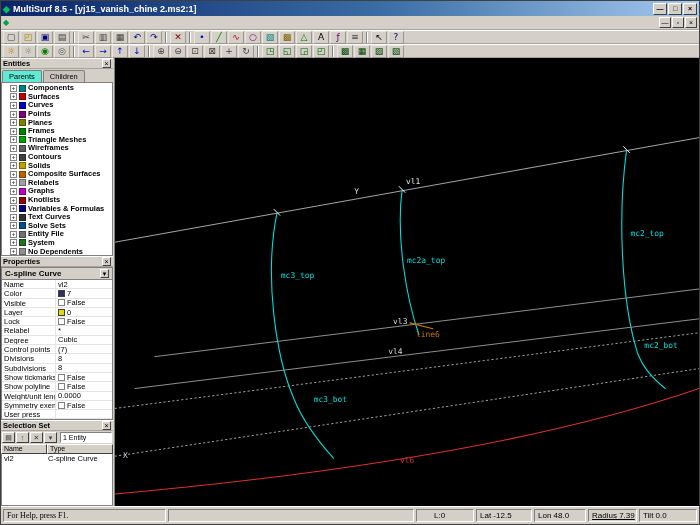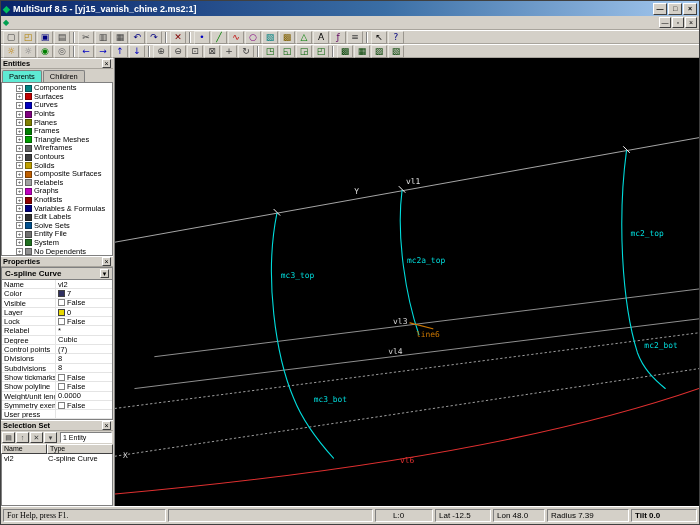--- a/index.html
+++ b/index.html
@@ -33,21 +33,21 @@
   .splitter { width:2px; flex:0 0 auto; background:#d4d0c8; border-right:1px solid #808080; }
 
   .panel-header { height:11px; flex:0 0 auto; display:flex; align-items:center; font-size:7.5px; font-weight:bold; padding:0 2px; background:#d4d0c8; border-top:1px solid #fff; border-bottom:1px solid #a8a49c; }
   .closex { margin-left:auto; width:9px; height:9px; font-size:7px; line-height:7px; text-align:center; border:1px solid; border-color:#fff #404040 #404040 #fff; background:#d4d0c8; font-weight:normal; }
 
   
   .tabs { height:13px; flex:0 0 auto; display:flex; padding:1px 1px 0 1px; font-size:7.5px; }
   .tab { padding:1px 6px 0 6px; border:1px solid #808080; border-bottom:none; background:#c8c4bc; margin-right:1px; border-radius:2px 2px 0 0; }
   .tab.active { background:#5eead4; }
   .tree { flex:1 1 auto; background:#fff; border:1px solid #808080; overflow:hidden; padding-top:1px; }
-  .trow { display:flex; align-items:center; height:8.6px; padding-left:14px; white-space:nowrap; }
+  .trow { display:flex; align-items:center; height:8.6px; padding-left:8px; white-space:nowrap;font-weight:bold; }
   .plus { width:7px; height:7px; flex:0 0 auto; border:1px solid #848484; font-size:6px; line-height:5px; text-align:center; color:#404040; background:#fff; margin-right:2px; }
   .eicon { width:7px; height:7px; flex:0 0 auto; margin-right:2px; border:1px solid rgba(0,0,0,.35); }
   .tlabel { font-size:7.5px; line-height:8px; }
 
   
   .type-header { height:13px; flex:0 0 auto; display:flex; align-items:center; font-size:8px; font-weight:bold; padding:0 3px; background:#d4d0c8; border:1px solid #808080; }
   .pin { margin-left:auto; width:9px; height:9px; background:#d4d0c8; border:1px solid; border-color:#fff #404040 #404040 #fff; font-size:7px; line-height:7px; text-align:center; font-weight:normal; }
   .pgrid { flex:0 0 auto; background:#fff; border:1px solid #808080; border-top:none; font-size:7.5px; }
   .prow { display:flex; height:9.3px; border-bottom:1px solid #e4e4e4; align-items:center; }
   .plabel { width:54px; flex:0 0 auto; border-right:1px solid #e4e4e4; padding-left:2px; overflow:hidden; white-space:nowrap; height:100%; line-height:9px; }
@@ -72,22 +72,22 @@
   .canvas svg { position:absolute; inset:0; width:100%; height:100%; }
 
   
   .statusbar { height:18px; flex:0 0 auto; display:flex; align-items:center; gap:2px; padding:2px 2px 2px 2px; background:#d4d0c8; border-top:1px solid #fff; font-size:8px; }
   .scell { height:13px; border:1px solid; border-color:#808080 #fff #fff #808080; display:flex; align-items:center; padding:0 3px; white-space:nowrap; overflow:hidden; }
   .s-help { width:163px; flex:0 0 auto;font-family:Liberation Serif, serif; }
   .s-fill { flex:1 1 auto; }
   .s-l { width:58px; flex:0 0 auto;padding-left:17px; }
   .s-lat { width:56px; flex:0 0 auto; }
   .s-lon { width:52px; flex:0 0 auto; }
-  .s-rad { width:82px; flex:0 0 auto; }
-  .s-tilt { width:66px; flex:0 0 auto;font-weight:bold; }
+  .s-rad { width:49px; flex:0 0 auto;text-decoration:underline; }
+  .s-tilt { width:58px; flex:0 0 auto; }
 </style>
 </head>
 <body>
 
 <div id="app">
 
   <div class="titlebar">
     <span class="app-icon">◆</span>
     <span class="title">MultiSurf 8.5 - [yj15_vanish_chine 2.ms2:1]</span>
     <div class="winbtns">
@@ -341,21 +341,21 @@
             <span class="tlabel">Knotlists</span>
           </div>
           <div class="trow">
             <span class="plus">+</span>
             <span class="eicon" style="background-color: rgb(0, 0, 128);"></span>
             <span class="tlabel">Variables &amp; Formulas</span>
           </div>
           <div class="trow">
             <span class="plus">+</span>
             <span class="eicon" style="background-color: rgb(48, 48, 48);"></span>
-            <span class="tlabel">Edit Labels</span>
+            <span class="tlabel">Text Curves</span>
           </div>
           <div class="trow">
             <span class="plus">+</span>
             <span class="eicon" style="background-color: rgb(0, 80, 144);"></span>
             <span class="tlabel">Solve Sets</span>
           </div>
           <div class="trow">
             <span class="plus">+</span>
             <span class="eicon" style="background-color: rgb(112, 112, 112);"></span>
             <span class="tlabel">Entity File</span>

